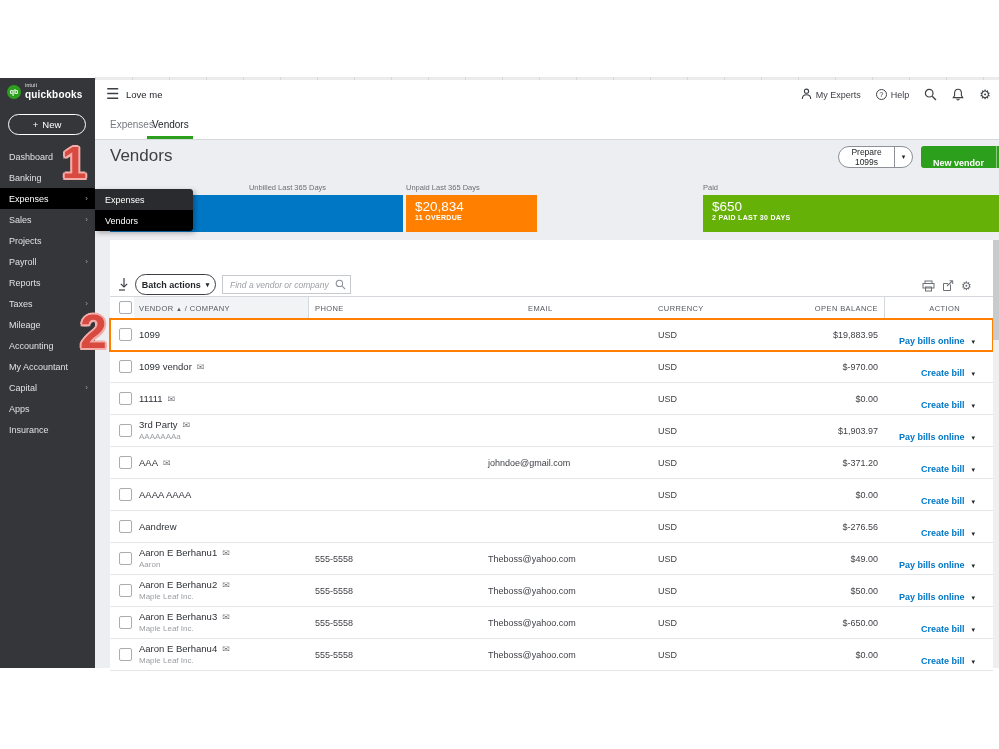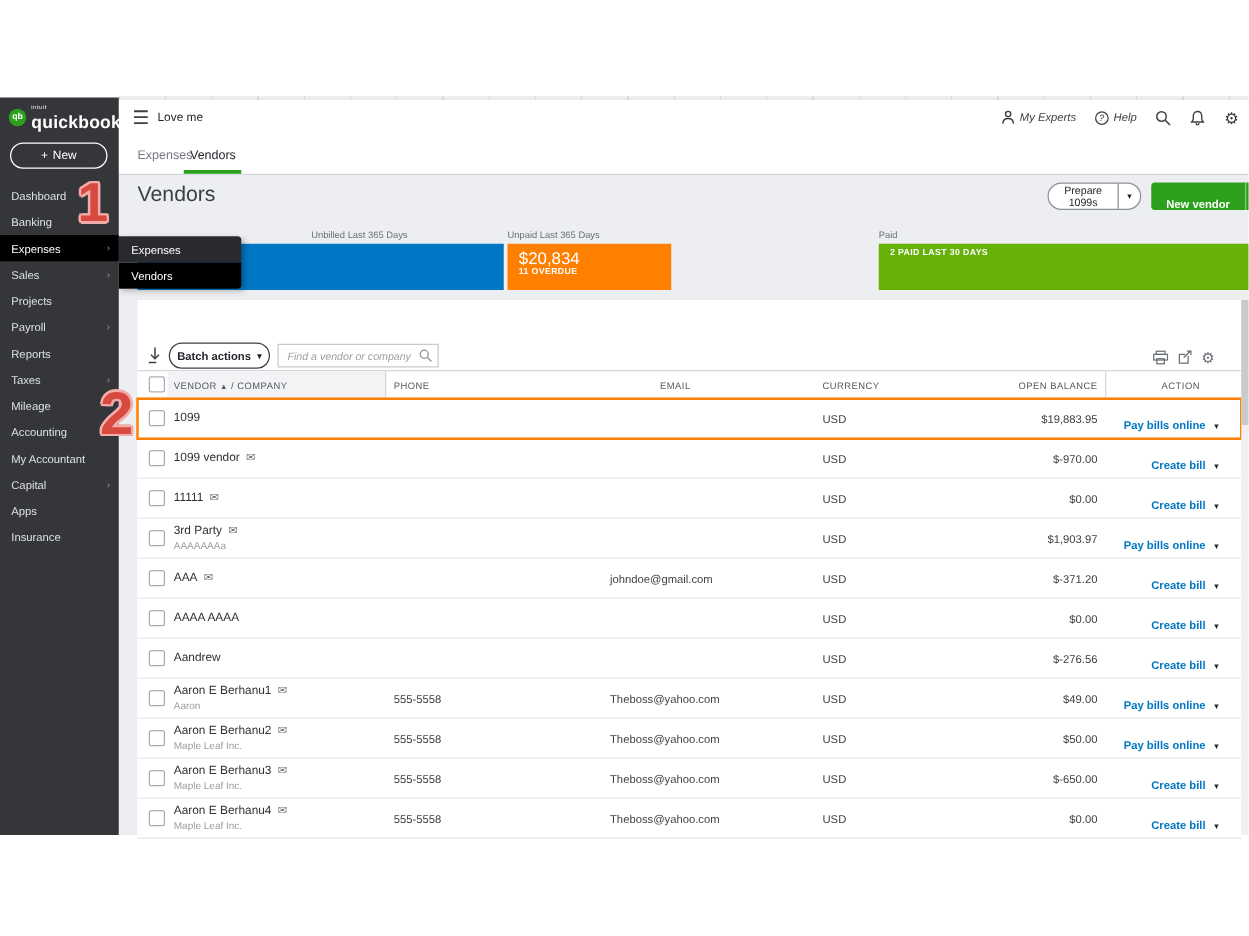--- a/index.html
+++ b/index.html
@@ -10,21 +10,21 @@
   .top-strip { position:absolute; left:95px; top:77px; width:904px; height:3px;
     background:repeating-linear-gradient(90deg,#d8d8d8 0 1px,#ececec 1px 37px); }
 
   
   .sidebar { position:absolute; left:0; top:78px; width:95px; height:590px; background:#35363a; z-index:20; }
   .logo { position:absolute; left:7px; top:6px; display:flex; align-items:center; gap:4px; }
   .logo-circle { width:14px; height:14px; border-radius:50%; background:#2ca01c; color:#fff;
     font-size:7px; font-weight:bold; display:flex; align-items:center; justify-content:center; }
   .logo-text { color:#fff; line-height:1; }
   .logo-text .small { display:block; font-size:4.5px; letter-spacing:.5px; margin-bottom:1px; }
-  .logo-text .big { display:block; font-size:14px; font-weight:bold; letter-spacing:.2px; }
+  .logo-text .big { display:block; font-size:10px; font-weight:bold; letter-spacing:.2px; }
   .new-btn { position:absolute; left:8px; top:36px; width:78px; height:21px; border:1.5px solid #fff;
     border-radius:11px; color:#fff; font-size:9.5px; display:flex; align-items:center; justify-content:center; gap:4px; cursor:pointer; }
   .nav { position:absolute; left:0; top:68px; width:95px; }
   .nav-item { position:relative; height:21px; display:flex; align-items:center; padding-left:9px;
     color:#dde0e4; font-size:9px; cursor:pointer; }
   .nav-item.active { background:#000; color:#fff; }
   .nav-arrow { position:absolute; right:7px; font-size:8px; color:#9a9da3; }
 
   
   .flyout { position:absolute; left:95px; top:189px; width:98px; z-index:50;
@@ -32,21 +32,21 @@
   .flyout-item { height:21px; display:flex; align-items:center; padding-left:10px; color:#fff;
     font-size:9px; cursor:pointer; }
   .flyout-item.first { background:#2a2b2f; border-radius:0 3px 0 0; }
   .flyout-item.second { background:#000; border-radius:0 0 3px 0; }
 
   
   .header-bar { position:absolute; left:95px; top:80px; width:904px; height:28px; background:#fff; }
   .hamburger { position:absolute; left:11px; top:5px; font-size:15px; color:#3c3f44; cursor:pointer; }
   .company-name { position:absolute; left:31px; top:9px; font-size:9.5px; color:#23262b; }
   .hdr-right { position:absolute; right:8px; top:0; height:28px; display:flex; align-items:center; gap:15px; }
-  .hdr-item { display:flex; align-items:center; gap:4px; font-size:9px; color:#3c3f44; cursor:pointer;font-style:italic; }
+  .hdr-item { display:flex; align-items:flex-end; gap:4px; font-size:9px; color:#3c3f44; cursor:pointer; }
   .qmark { width:11px; height:11px; border:1px solid #3c3f44; border-radius:50%; font-size:7.5px;
     display:inline-flex; align-items:center; justify-content:center; }
   .gear-glyph { font-size:13px; color:#3c3f44; line-height:1; }
 
   
   .tab-strip { position:absolute; left:95px; top:108px; width:904px; height:32px; background:#fff;
     border-bottom:1px solid #d4d7dc; }
   .tab { position:absolute; top:0; height:32px; display:flex; align-items:center; font-size:10px; cursor:pointer; }
   .tab.t0 { left:15px; color:#767980; }
   .tab.t1 { left:57px; color:#21252a; }
@@ -279,20 +279,21 @@
   <span class="money-label ml-unbilled">Unbilled Last 365 Days</span>
   <span class="money-label ml-unpaid">Unpaid Last 365 Days</span>
   <span class="money-label ml-paid">Paid</span>
 
   <div class="bar bar-blue"></div>
   <div class="bar bar-orange">
     <span class="amt">$20,834</span>
     <span class="sub">11 OVERDUE</span>
   </div>
   <div class="bar bar-green">
+    <span class="amt">$650</span>
     <span class="sub">2 PAID LAST 30 DAYS</span>
   </div>
 
   <div class="gutter"></div>
 
   <svg class="dl-icon" width="12" height="15" viewBox="0 0 12 15">
     <line x1="6" y1="1" x2="6" y2="9.5" stroke="#3c3f44" stroke-width="1.2"></line>
     <polyline points="2.8,6.8 6,10 9.2,6.8" fill="none" stroke="#3c3f44" stroke-width="1.2"></polyline>
     <line x1="1" y1="13" x2="7" y2="13" stroke="#3c3f44" stroke-width="1.2"></line>
   </svg>

